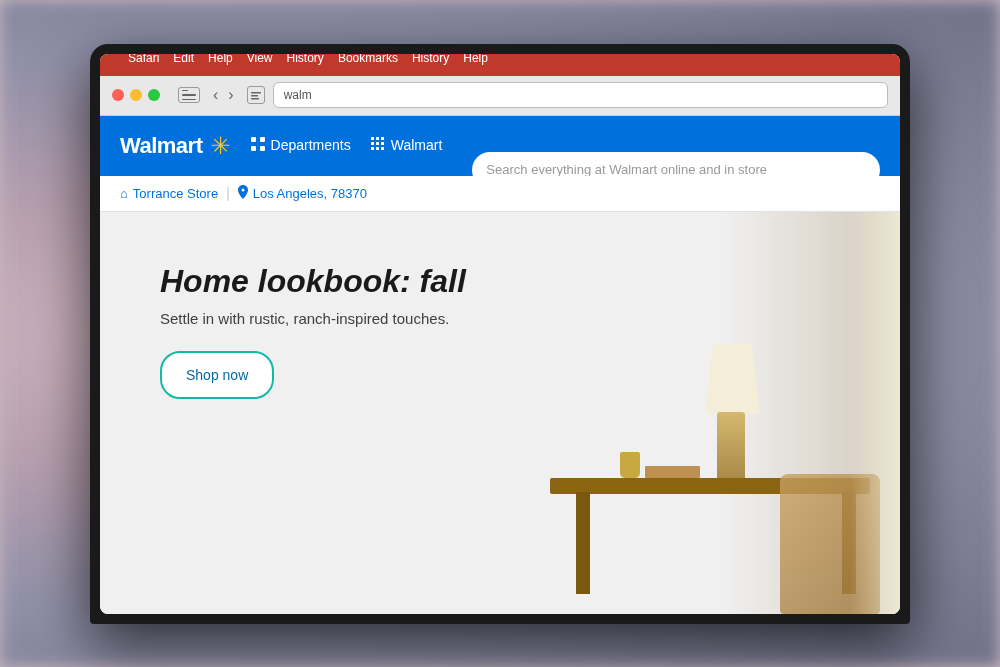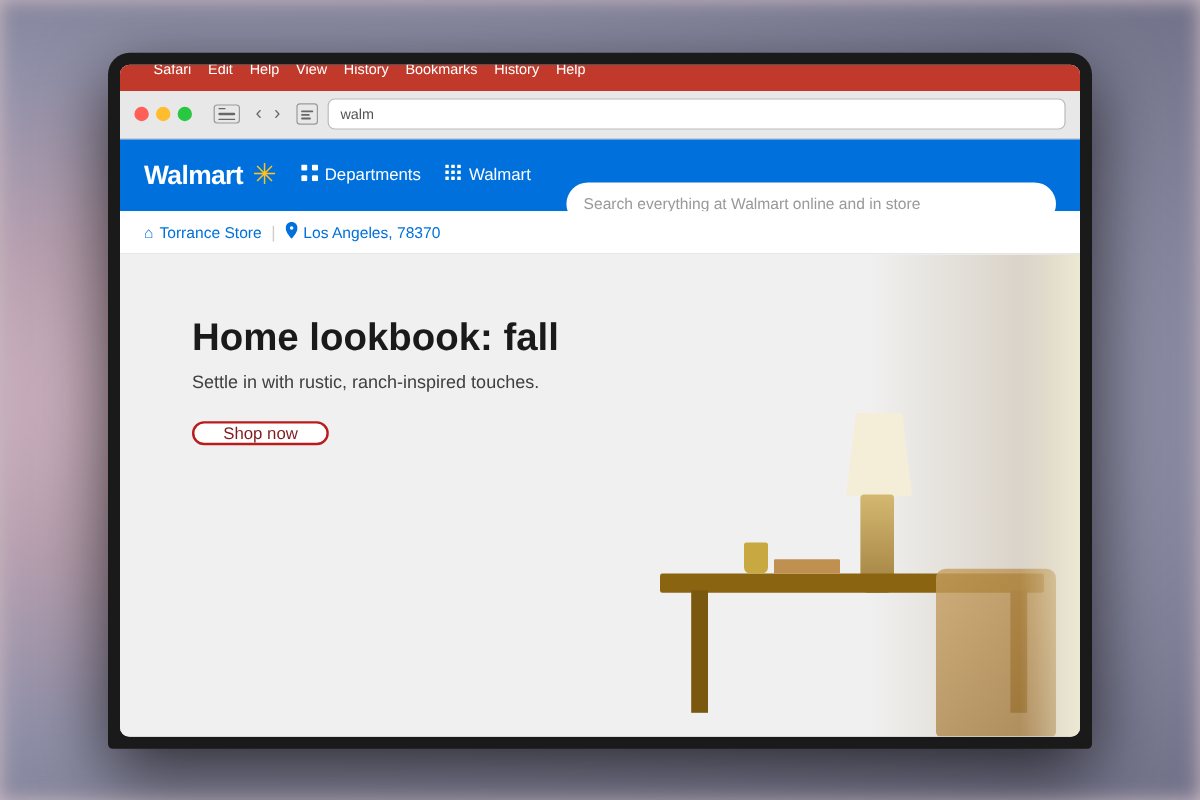--- a/index.html
+++ b/index.html
@@ -287,36 +287,37 @@
       z-index: 2;
       max-width: 380px;
     }
 
     .hero-title {
       font-size: 32px;
       font-weight: 800;
       color: #1a1a1a;
       margin-bottom: 10px;
       line-height: 1.2;
+      font-style: italic;
     }
 
     .hero-subtitle {
       font-size: 15px;
       color: #404040;
       margin-bottom: 24px;
     }
 
     .shop-now-btn {
       display: inline-block;
-      border: 2px solid #b91c1c;
+      border: 2px solid #14b8a6;
       border-radius: 20px;
-      padding: 0 24px;
+      padding: 14px 24px;
       font-size: 14px;
       font-weight: 500;
-      color: #7f1d1d;
+      color: #0369a1;
       background: #fff;
       cursor: pointer;
     }
 
     
     .hero-image {
       position: absolute;
       right: 0;
       top: 0;
       bottom: 0;

